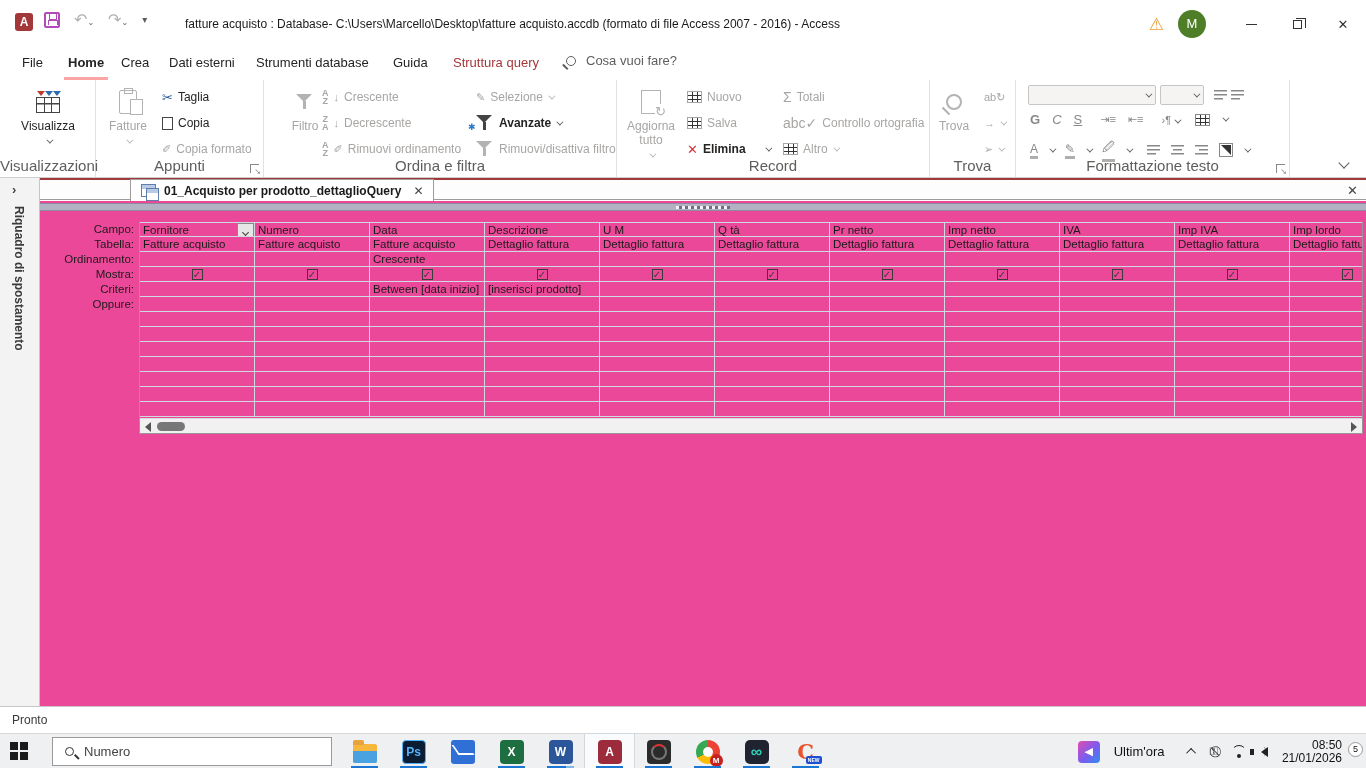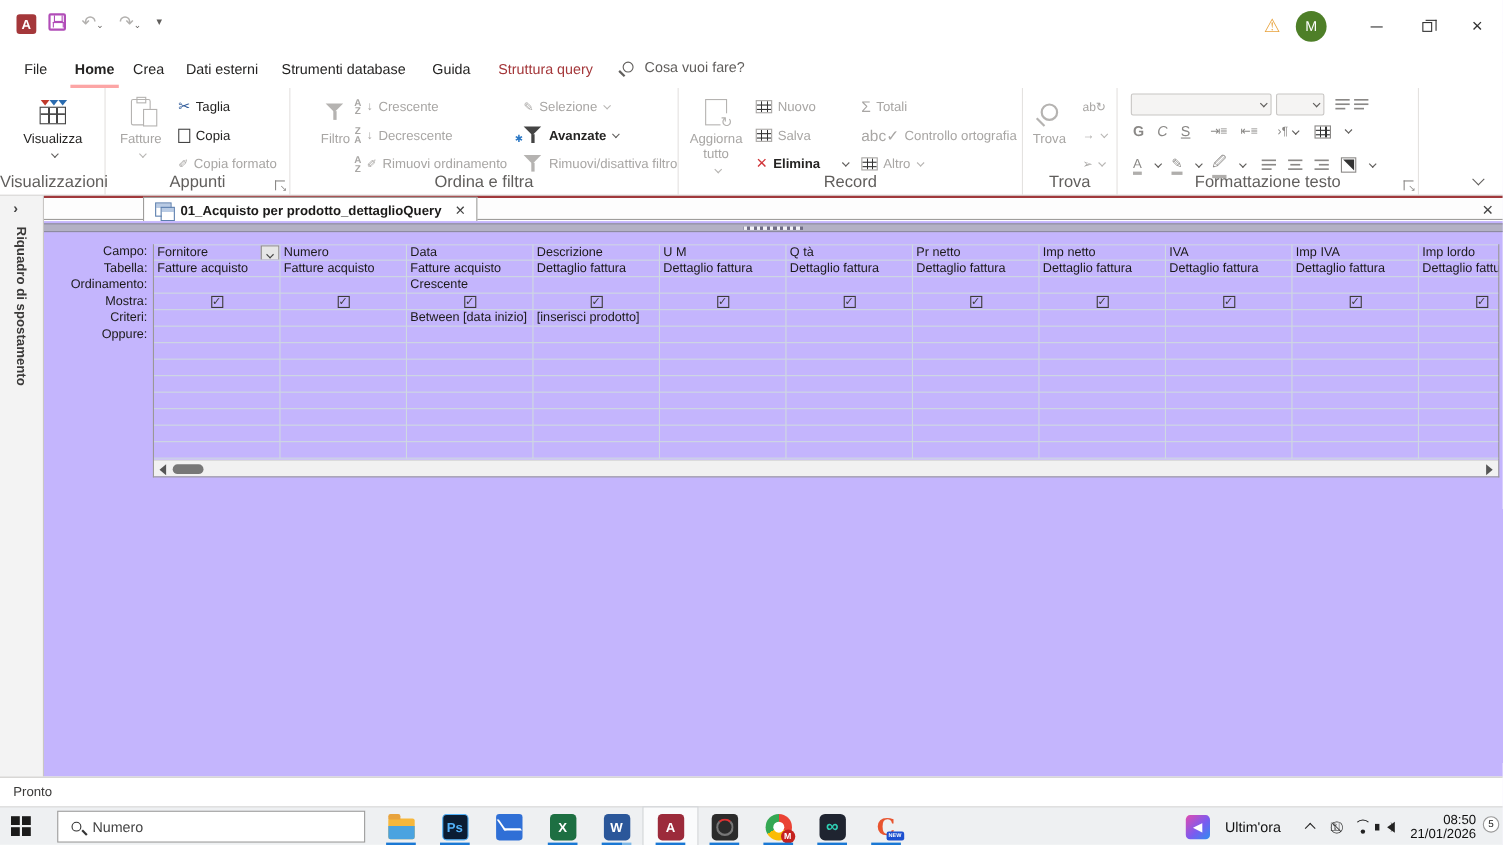--- a/index.html
+++ b/index.html
@@ -84,21 +84,21 @@
   .navexpand { position:absolute; top:4px; left:12px; width:14px; height:14px; color:#444; font-size:13px; font-weight:bold; }
   .vtext { position:absolute; top:28px; left:26px; transform-origin:0 0; transform:rotate(90deg); white-space:nowrap; font-weight:bold; font-size:12px; color:#3b3a39; }
   .doctab { position:absolute; left:90px; top:-1px; height:22px; background:#fff; border:1px solid #9f9d9b; border-bottom:none;
     display:flex; align-items:center; padding:0 10px; gap:8px; font-size:12px; font-weight:bold; color:#1b1a19; }
   .qicon { width:15px; height:13px; border:1.2px solid #5c7fae; background:linear-gradient(#b9cbe4 0 4px,#fff 4px); position:relative; }
   .qicon::after { content:""; position:absolute; left:4px; top:3px; width:11px; height:11px; border:1.2px solid #5c7fae; background:linear-gradient(#b9cbe4 0 4px,#fff 4px); }
   .tabclose { font-weight:normal; color:#444; font-size:12px; padding-left:4px; }
   .bandclose { position:absolute; right:8px; top:3px; color:#444; font-size:13px; }
 
   
-  #workspace { position:absolute; top:201px; left:40px; width:1326px; height:505px; background:#c4b5fd; }
+  #workspace { position:absolute; top:201px; left:40px; width:1326px; height:505px; background:#ec4899; }
   #splitter { position:absolute; top:2px; left:0; width:1326px; height:8px; background:#b3b1c4; border-top:1px solid #8d8ba0; border-bottom:1px solid #8d8ba0; }
   #splitter .grip { position:absolute; left:50%; top:2px; width:54px; height:3px; transform:translateX(-50%);
     background:repeating-linear-gradient(90deg,#f2f2f6 0 3px,#6f6d84 3px 6px); }
   #rowlabels { position:absolute; top:21px; left:0; width:97px; }
   .rowlabel { height:15px; line-height:15px; font-size:11.5px; color:#1b1a19; text-align:right; padding-right:3px; white-space:nowrap; }
   #gridpanel { position:absolute; top:21px; left:99px; width:1224px; height:212px; border-left:1px solid #9a9896; border-right:1px solid #9a9896; border-bottom:1px solid #9a9896; overflow:hidden; }
   #gridcols { position:absolute; top:0; left:0; display:flex; }
   .qcol { width:115px; flex:0 0 115px; }
   .qcell { height:15px; border-right:1px solid #cfd9e2; border-bottom:1px solid #cfd9e2; font-size:11.5px; line-height:14px;
     padding-left:3px; white-space:nowrap; overflow:hidden; position:relative; color:#1b1a19; }
@@ -181,20 +181,21 @@
 <body>
 
 <div id="titlebar">
   <div class="appicon">A</div>
   <div class="qat">
     <span class="saveic"></span>
     <span class="undoredo">↶<span class="qatchev" style="font-size:8px;">⌄</span></span>
     <span class="undoredo">↷<span class="qatchev" style="font-size:8px;">⌄</span></span>
     <span class="qatchev">▾</span>
   </div>
+  <div id="title-text">fatture acquisto : Database- C:\Users\Marcello\Desktop\fatture acquisto.accdb (formato di file Access 2007 - 2016)  -  Access</div>
   <div class="tb-right">
     <span class="warn">⚠</span>
     <span class="acct">M</span>
     <span class="winbtn">
         <span class="minglyph"></span>
       </span>
     <span class="winbtn">
         <span class="restglyph"></span>
       </span>
     <span class="winbtn">✕</span>

